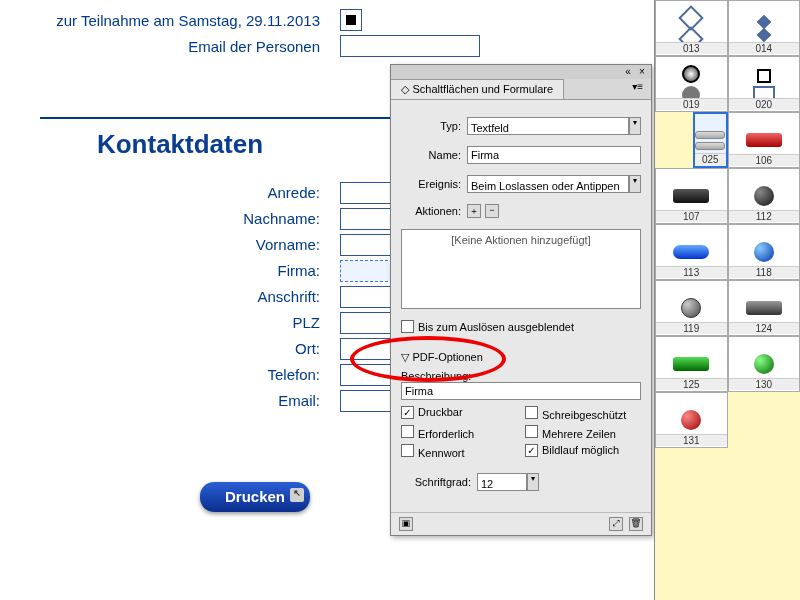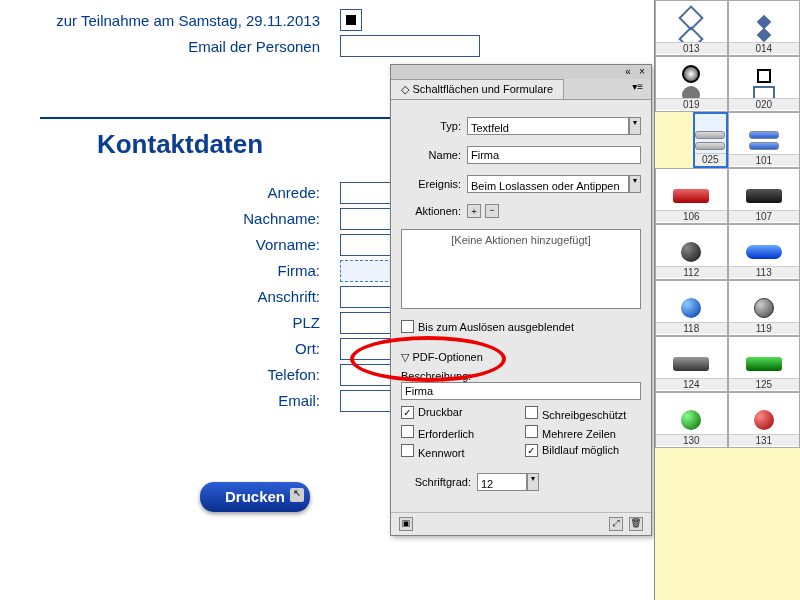--- a/index.html
+++ b/index.html
@@ -213,27 +213,20 @@
         <div class="num">020</div>
       </div>
       <div class="cell sel">
         <div class="stack">
           <div class="combo"></div>
           <div class="combo"></div>
         </div>
         <div class="num">025</div>
       </div>
       <div class="cell">
-        <div class="stack">
-          <div class="combo blue"></div>
-          <div class="combo blue"></div>
-        </div>
-        <div class="num">101</div>
-      </div>
-      <div class="cell">
         <div class="bar" style="background:linear-gradient(#e66,#a00)"></div>
         <div class="num">106</div>
       </div>
       <div class="cell">
         <div class="bar" style="background:linear-gradient(#555,#111)"></div>
         <div class="num">107</div>
       </div>
       <div class="cell">
         <div class="ball" style="background:radial-gradient(circle at 30% 30%,#888,#111)"></div>
         <div class="num">112</div>

